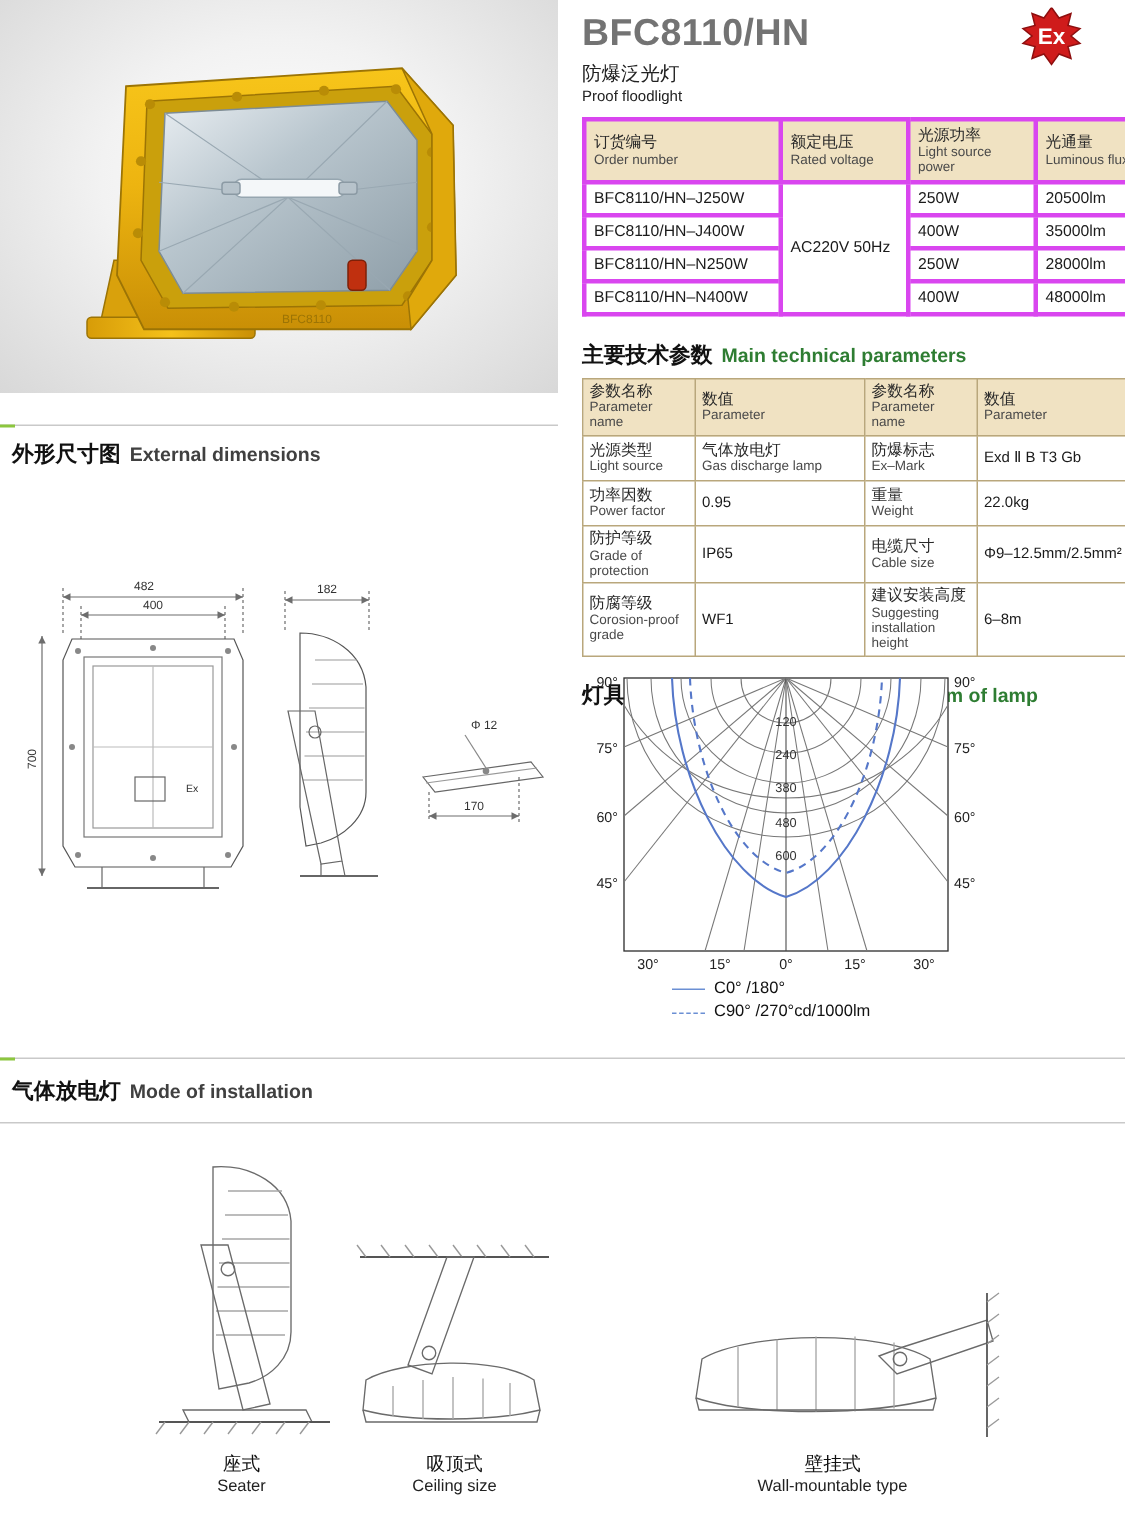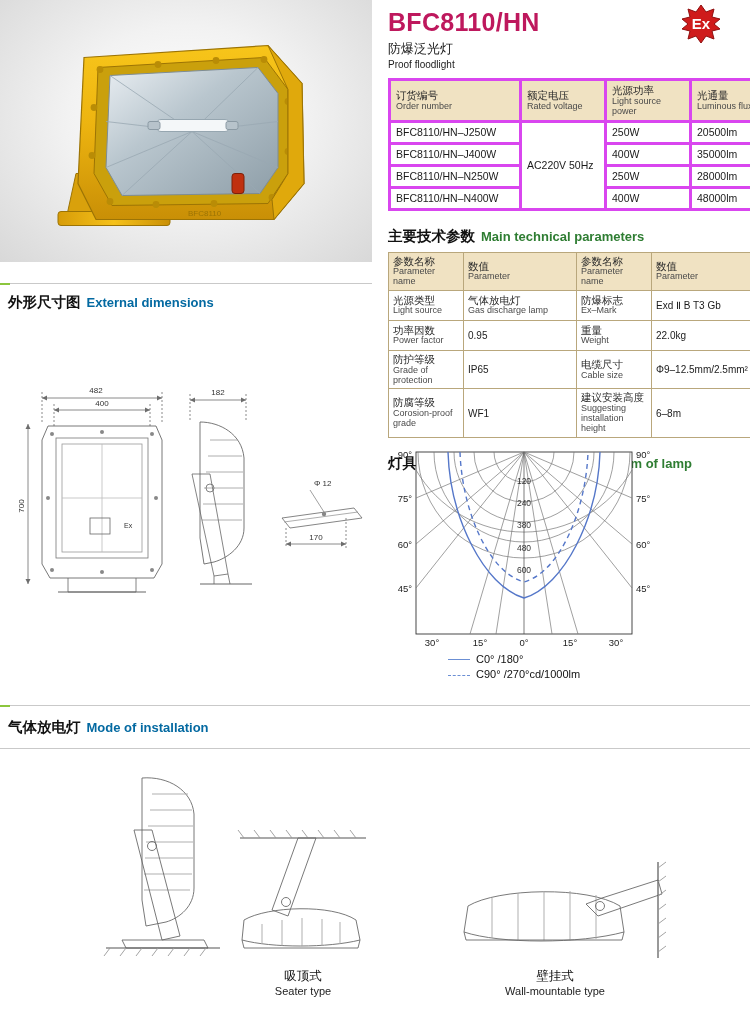--- a/index.html
+++ b/index.html
@@ -17,21 +17,21 @@
   .photo{
     position:absolute;left:0;top:0;width:372px;height:262px;
     background:radial-gradient(ellipse at 50% 45%, #ffffff 0%, #f2f2f2 45%, #d8d8d8 100%);
     overflow:hidden;
   }
   .lampwrap{position:absolute;left:50%;top:50%;transform:translate(-50%,-50%);}
 
   
   .right{position:absolute;left:388px;top:0;width:348px;}
   .title{
-    font-size:25px;font-weight:bold;letter-spacing:.3px;color:#be185d;
+    font-size:25px;font-weight:bold;letter-spacing:.3px;color:#737373;
     margin:8px 0 3px 0;
   }
   .sub-cn{font-size:13px;color:#222;margin:0 0 1px 0;}
   .sub-en{font-size:10px;color:#222;margin:0 0 8px 0;}
 
   .ex-badge{
     position:absolute;right:6px;top:5px;width:58px;height:42px;
   }
 
   
@@ -69,21 +69,21 @@
     padding:3px 4px;vertical-align:middle;line-height:1.1;
   }
   .ptbl thead td{background:#f0e2c2;color:#3a2f17;}
 
   
   .lsec{position:absolute;left:8px;}
   .divider{position:absolute;height:1px;background:#c9c9c9;}
   .greenline{position:absolute;height:2px;background:#8cc63e;}
 
   .hcn{font-size:14.5px;font-weight:bold;color:#111;}
-  .hen{font-size:13px;font-weight:bold;color:#0369a1;margin-left:6px;}
+  .hen{font-size:13px;font-weight:bold;color:#404040;margin-left:6px;}
 
   
   .ldwrap{position:absolute;left:388px;top:448px;width:350px;height:240px;}
   .legend{font-size:11px;color:#111;margin-top:2px;}
   .legend div{display:flex;align-items:center;gap:6px;line-height:1.4;}
   .lg-line{display:inline-block;width:22px;height:0;border-top:1.5px solid #6b8fd4;}
   .lg-line.d{border-top-style:dashed;}
 
   
   .cap{position:absolute;text-align:center;}
@@ -498,20 +498,24 @@
           <line x1="30" y1="188" x2="24" y2="196"></line>
           <line x1="46" y1="188" x2="40" y2="196"></line>
           <line x1="62" y1="188" x2="56" y2="196"></line>
           <line x1="78" y1="188" x2="72" y2="196"></line>
           <line x1="94" y1="188" x2="88" y2="196"></line>
           <line x1="110" y1="188" x2="104" y2="196"></line>
         </g>
       </g>
     </svg>
   </div>
+  <div class="cap" style="left:96px;top:968px;width:130px;">
+    <div class="c1">座式</div>
+    <div class="c2">Seater</div>
+  </div>
 
   <div style="position:absolute;left:228px;top:820px;">
     <svg width="150" height="140" viewBox="0 0 150 140">
       <g stroke="#6a6a6a" fill="none" stroke-width="0.9">
         <line x1="12" y1="18" x2="138" y2="18" stroke="#555" stroke-width="1.2"></line>
         <g stroke="#999">
           <line x1="16" y1="18" x2="10" y2="10"></line>
             <line x1="32" y1="18" x2="26" y2="10"></line>
           <line x1="48" y1="18" x2="42" y2="10"></line>
             <line x1="64" y1="18" x2="58" y2="10"></line>
@@ -529,21 +533,21 @@
           <line x1="74" y1="98" x2="74" y2="126"></line>
           <line x1="94" y1="99" x2="94" y2="126"></line>
           <line x1="112" y1="102" x2="112" y2="124"></line>
         </g>
         <path d="M14 120 L16 128 L130 128 L132 120" stroke="#6a6a6a"></path>
       </g>
     </svg>
   </div>
   <div class="cap" style="left:228px;top:968px;width:150px;">
     <div class="c1">吸顶式</div>
-    <div class="c2">Seater type</div>
+    <div class="c2">Ceiling size</div>
   </div>
 
   <div style="position:absolute;left:452px;top:858px;">
     <svg width="230" height="110" viewBox="0 0 230 110">
       <g stroke="#6a6a6a" fill="none" stroke-width="0.9">
         <path d="M16 48 C46 30 136 28 168 48 L172 74 C128 86 48 86 12 74 Z"></path>
         <g stroke="#a6a6a6">
           <line x1="40" y1="40" x2="40" y2="80"></line>
           <line x1="66" y1="35" x2="66" y2="82"></line>
           <line x1="92" y1="33" x2="92" y2="83"></line>

